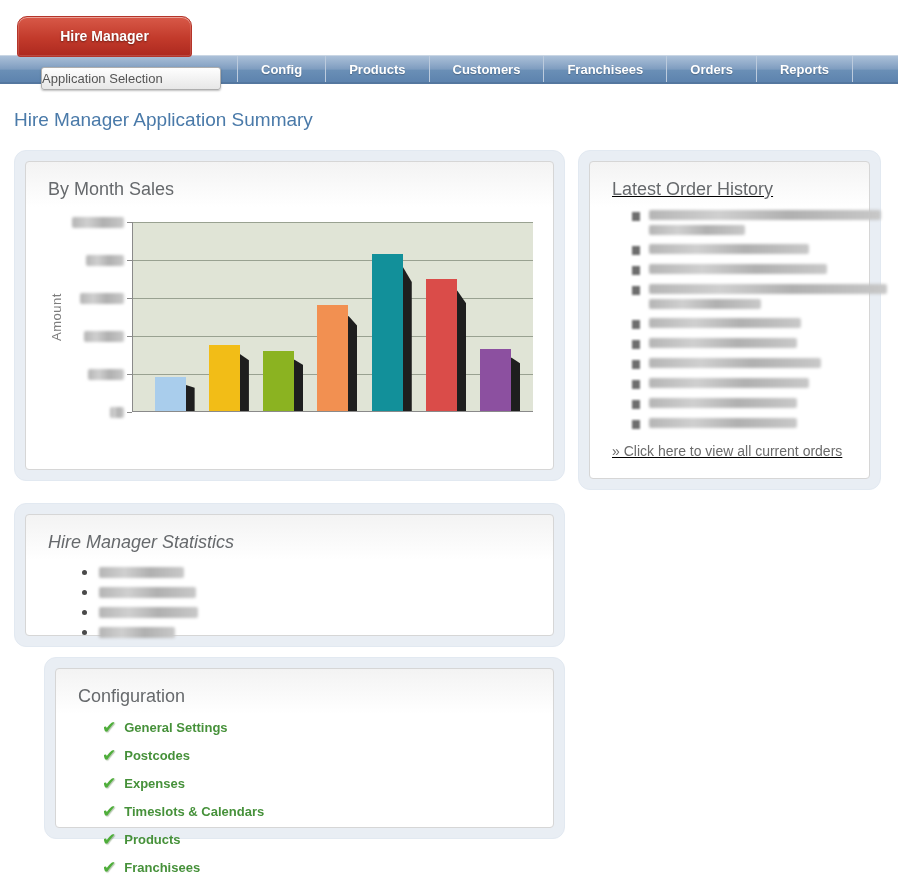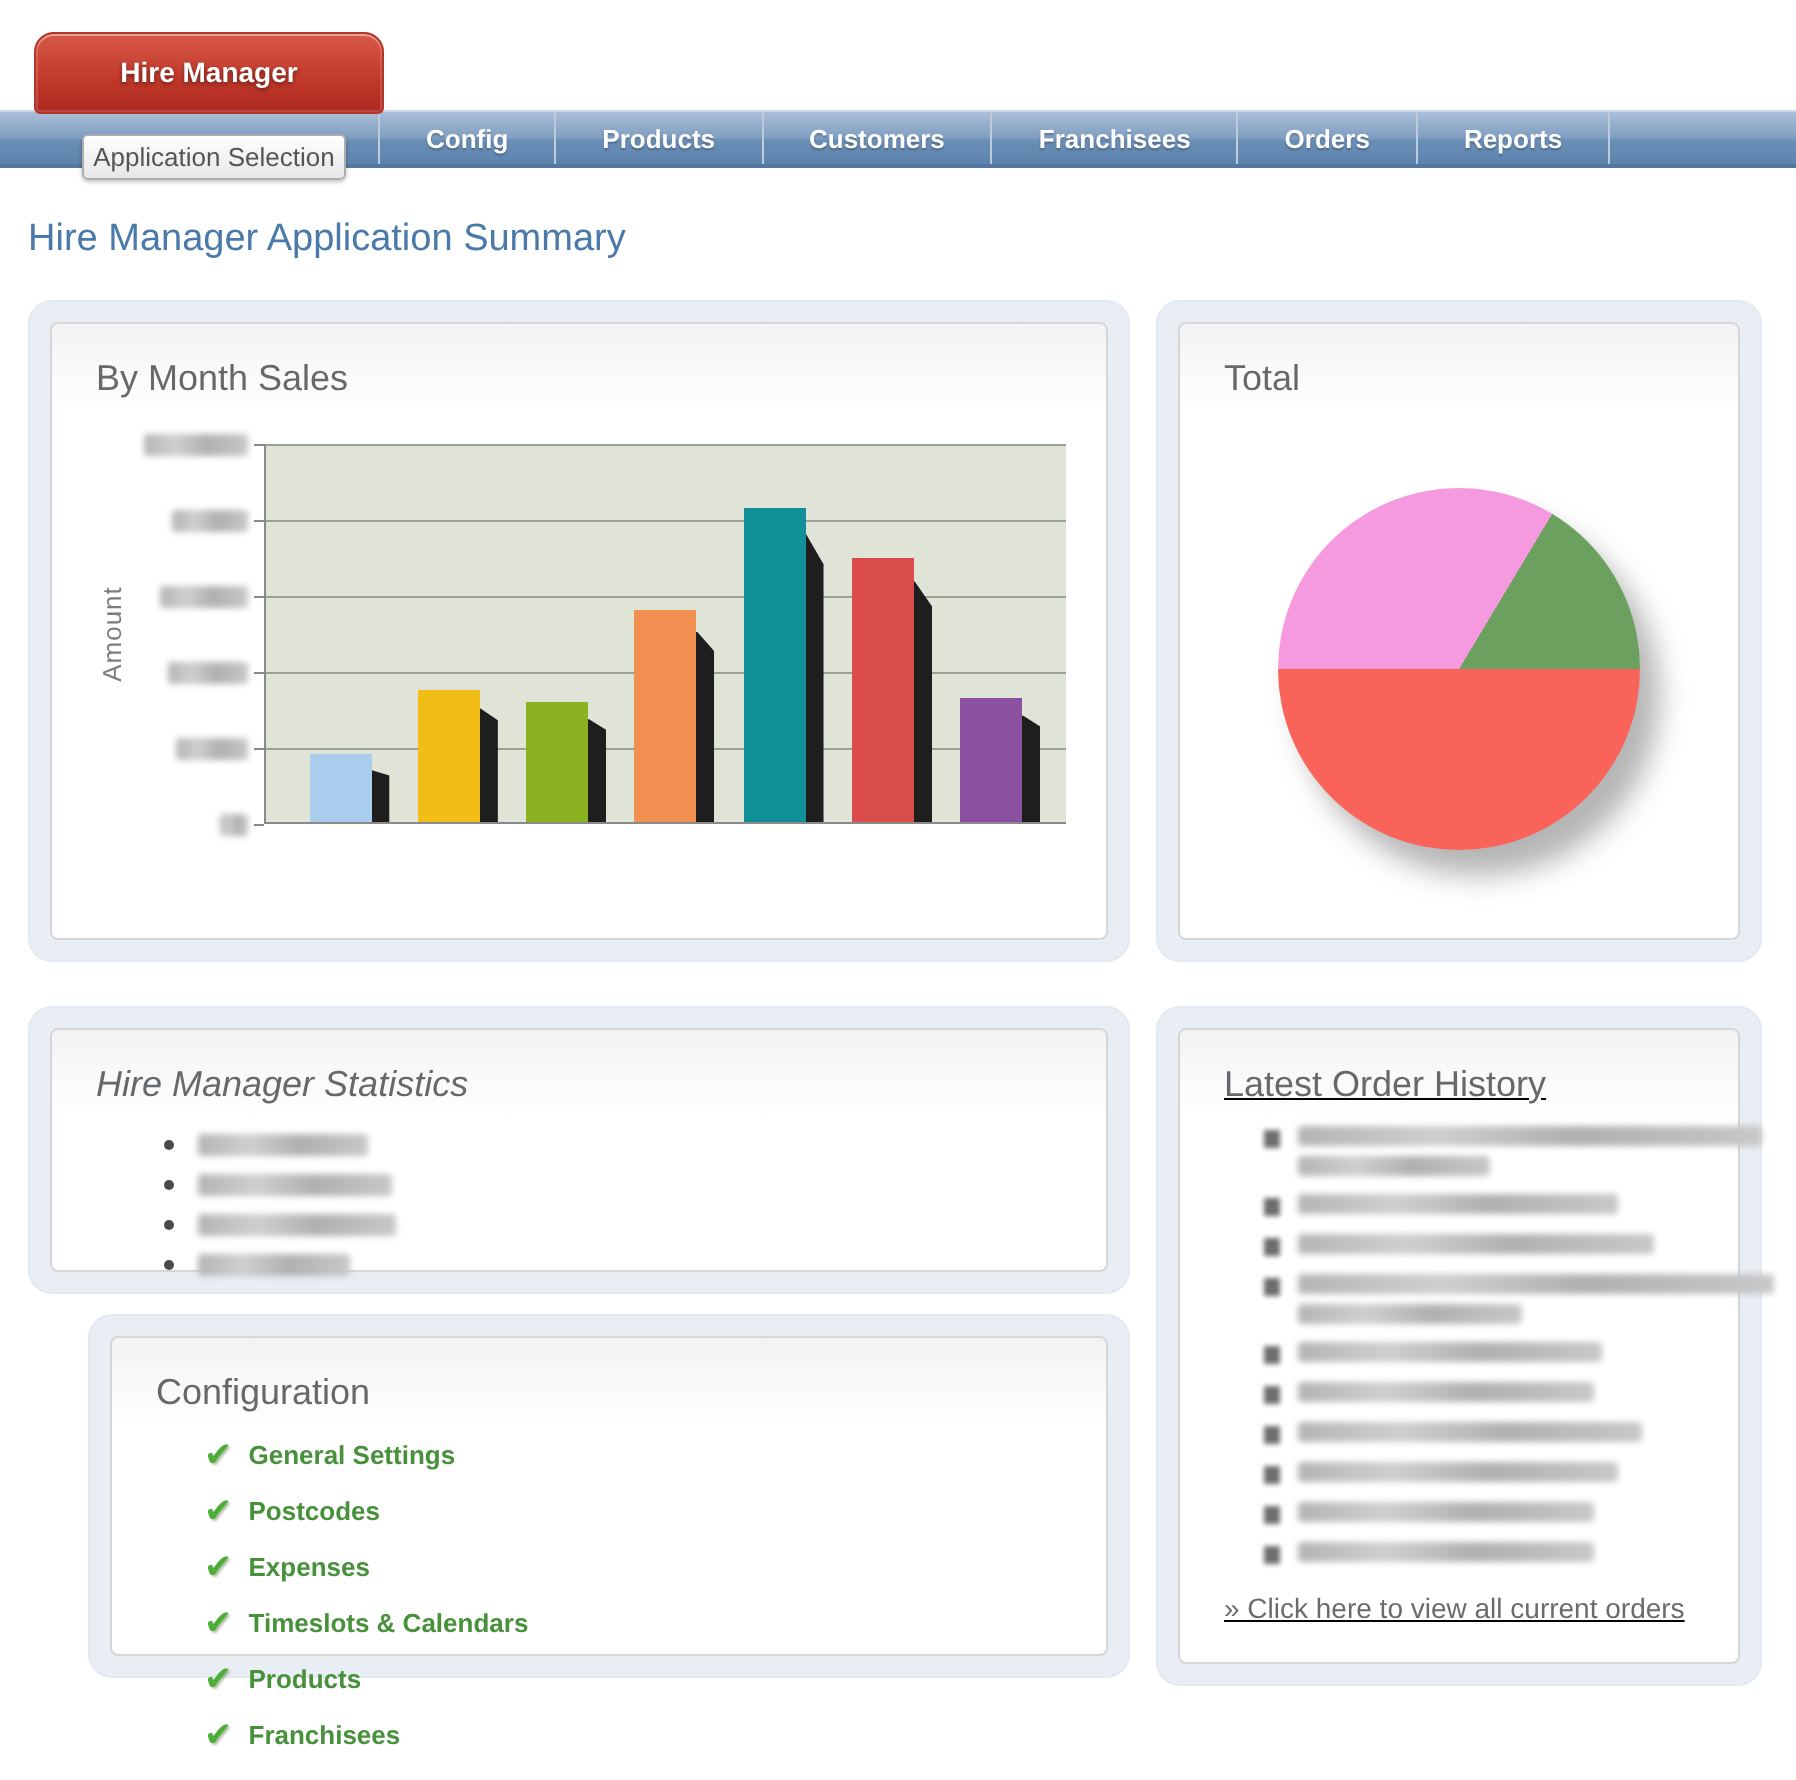--- a/index.html
+++ b/index.html
@@ -16,24 +16,24 @@
     color:#fff; font-weight:bold; font-size:14px; text-align:center; line-height:39px;
     text-shadow:0 1px 2px rgba(0,0,0,.45); cursor:pointer;
   }
   .navbar {
     position:absolute; left:0; right:0; top:55px; height:29px; z-index:2;
     background:linear-gradient(to bottom,#abc0d8 0%,#7f9dc0 50%,#6a8fb6 55%,#5d83ae 100%);
     border-top:1px solid #c9d6e4; border-bottom:2px solid #54779f;
     display:flex; align-items:center; padding-left:41px;
   }
   .app-select-btn {
-    height:23px; width:132px; margin-right:16px;
+    height:23px; width:180px; margin-right:16px;
     background:linear-gradient(to bottom,#fefefe,#e7e7e7);
     border:1px solid #aeaeae; border-radius:3px;
-    color:#555; font-size:13px; text-align:center; line-height:21px; cursor:pointer;
+    color:#555; font-size:13px; text-align:left; line-height:21px; cursor:pointer;
     box-shadow:0 1px 2px rgba(0,0,0,.25);
     margin-top:19px;
   }
   .nav-tabs { display:flex; height:100%; }
   .nav-tab {
     color:#fff; font-weight:bold; font-size:13px; line-height:27px;
     padding:0 23px; border-left:1px solid #bccbdd; cursor:pointer;
     text-shadow:0 1px 1px rgba(0,0,0,.25); white-space:nowrap;
   }
   .nav-tab:last-child { border-right:1px solid #bccbdd; }
@@ -251,28 +251,20 @@
           </div>
         </div>
 
       </div>
     </div>
 
   </div>
 
   <div class="col-right">
 
-    <div class="panel-wrap mb22" style="height:331px;">
-      <div class="panel">
-        <div class="panel-title">Total</div>
-        <div class="pie-wrap">
-          <div class="pie" id="pieChart" style="background: conic-gradient(from 31deg, rgb(107, 160, 95) 0deg, rgb(107, 160, 95) 59.04deg, rgb(249, 99, 90) 59.04deg, rgb(249, 99, 90) 239.04deg, rgb(245, 154, 222) 239.04deg, rgb(245, 154, 222) 360deg);"></div>
-        </div>
-      </div>
-    </div>
 
     <div class="panel-wrap" style="height:340px;text-decoration:underline;">
       <div class="panel">
         <div class="panel-title">Latest Order History</div>
         <div class="order-list" id="orderList">
             <div class="order-item">
               <span class="order-marker"></span>
               <span class="order-lines">
                 <span class="redact-bar" style="width:232px;height:10px"></span>
                 <span class="redact-bar" style="width:96px;height:10px"></span>

